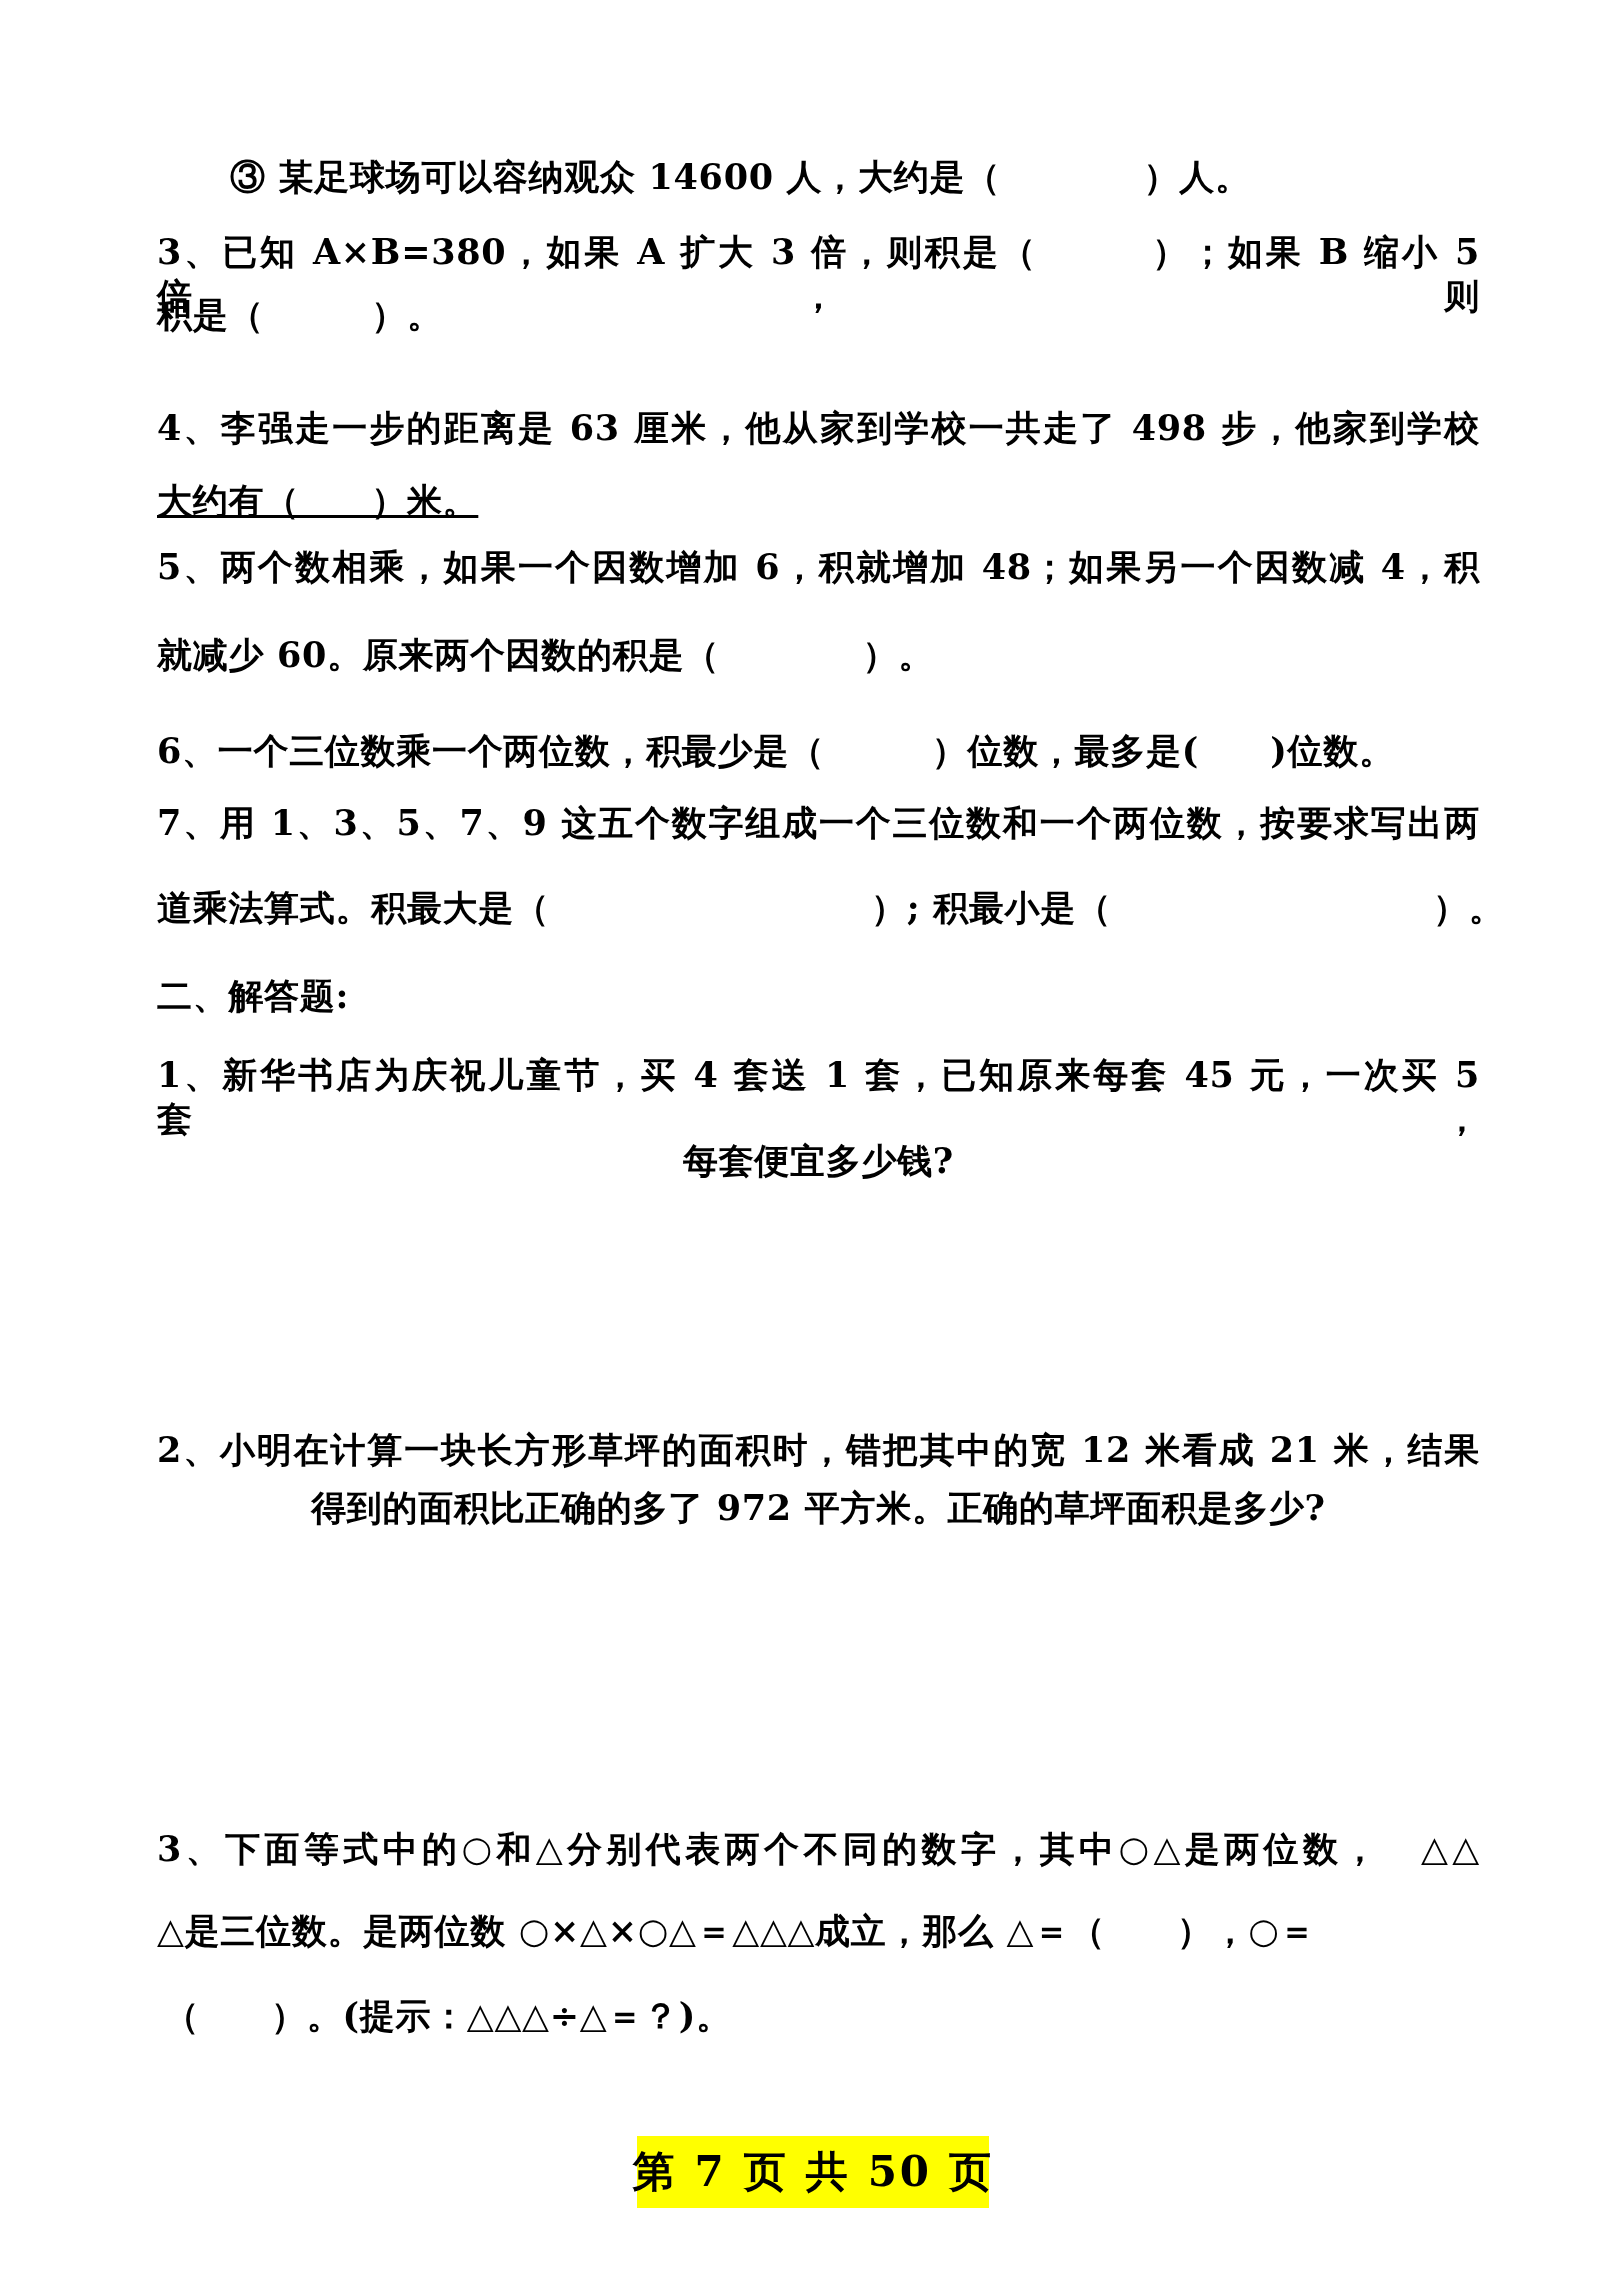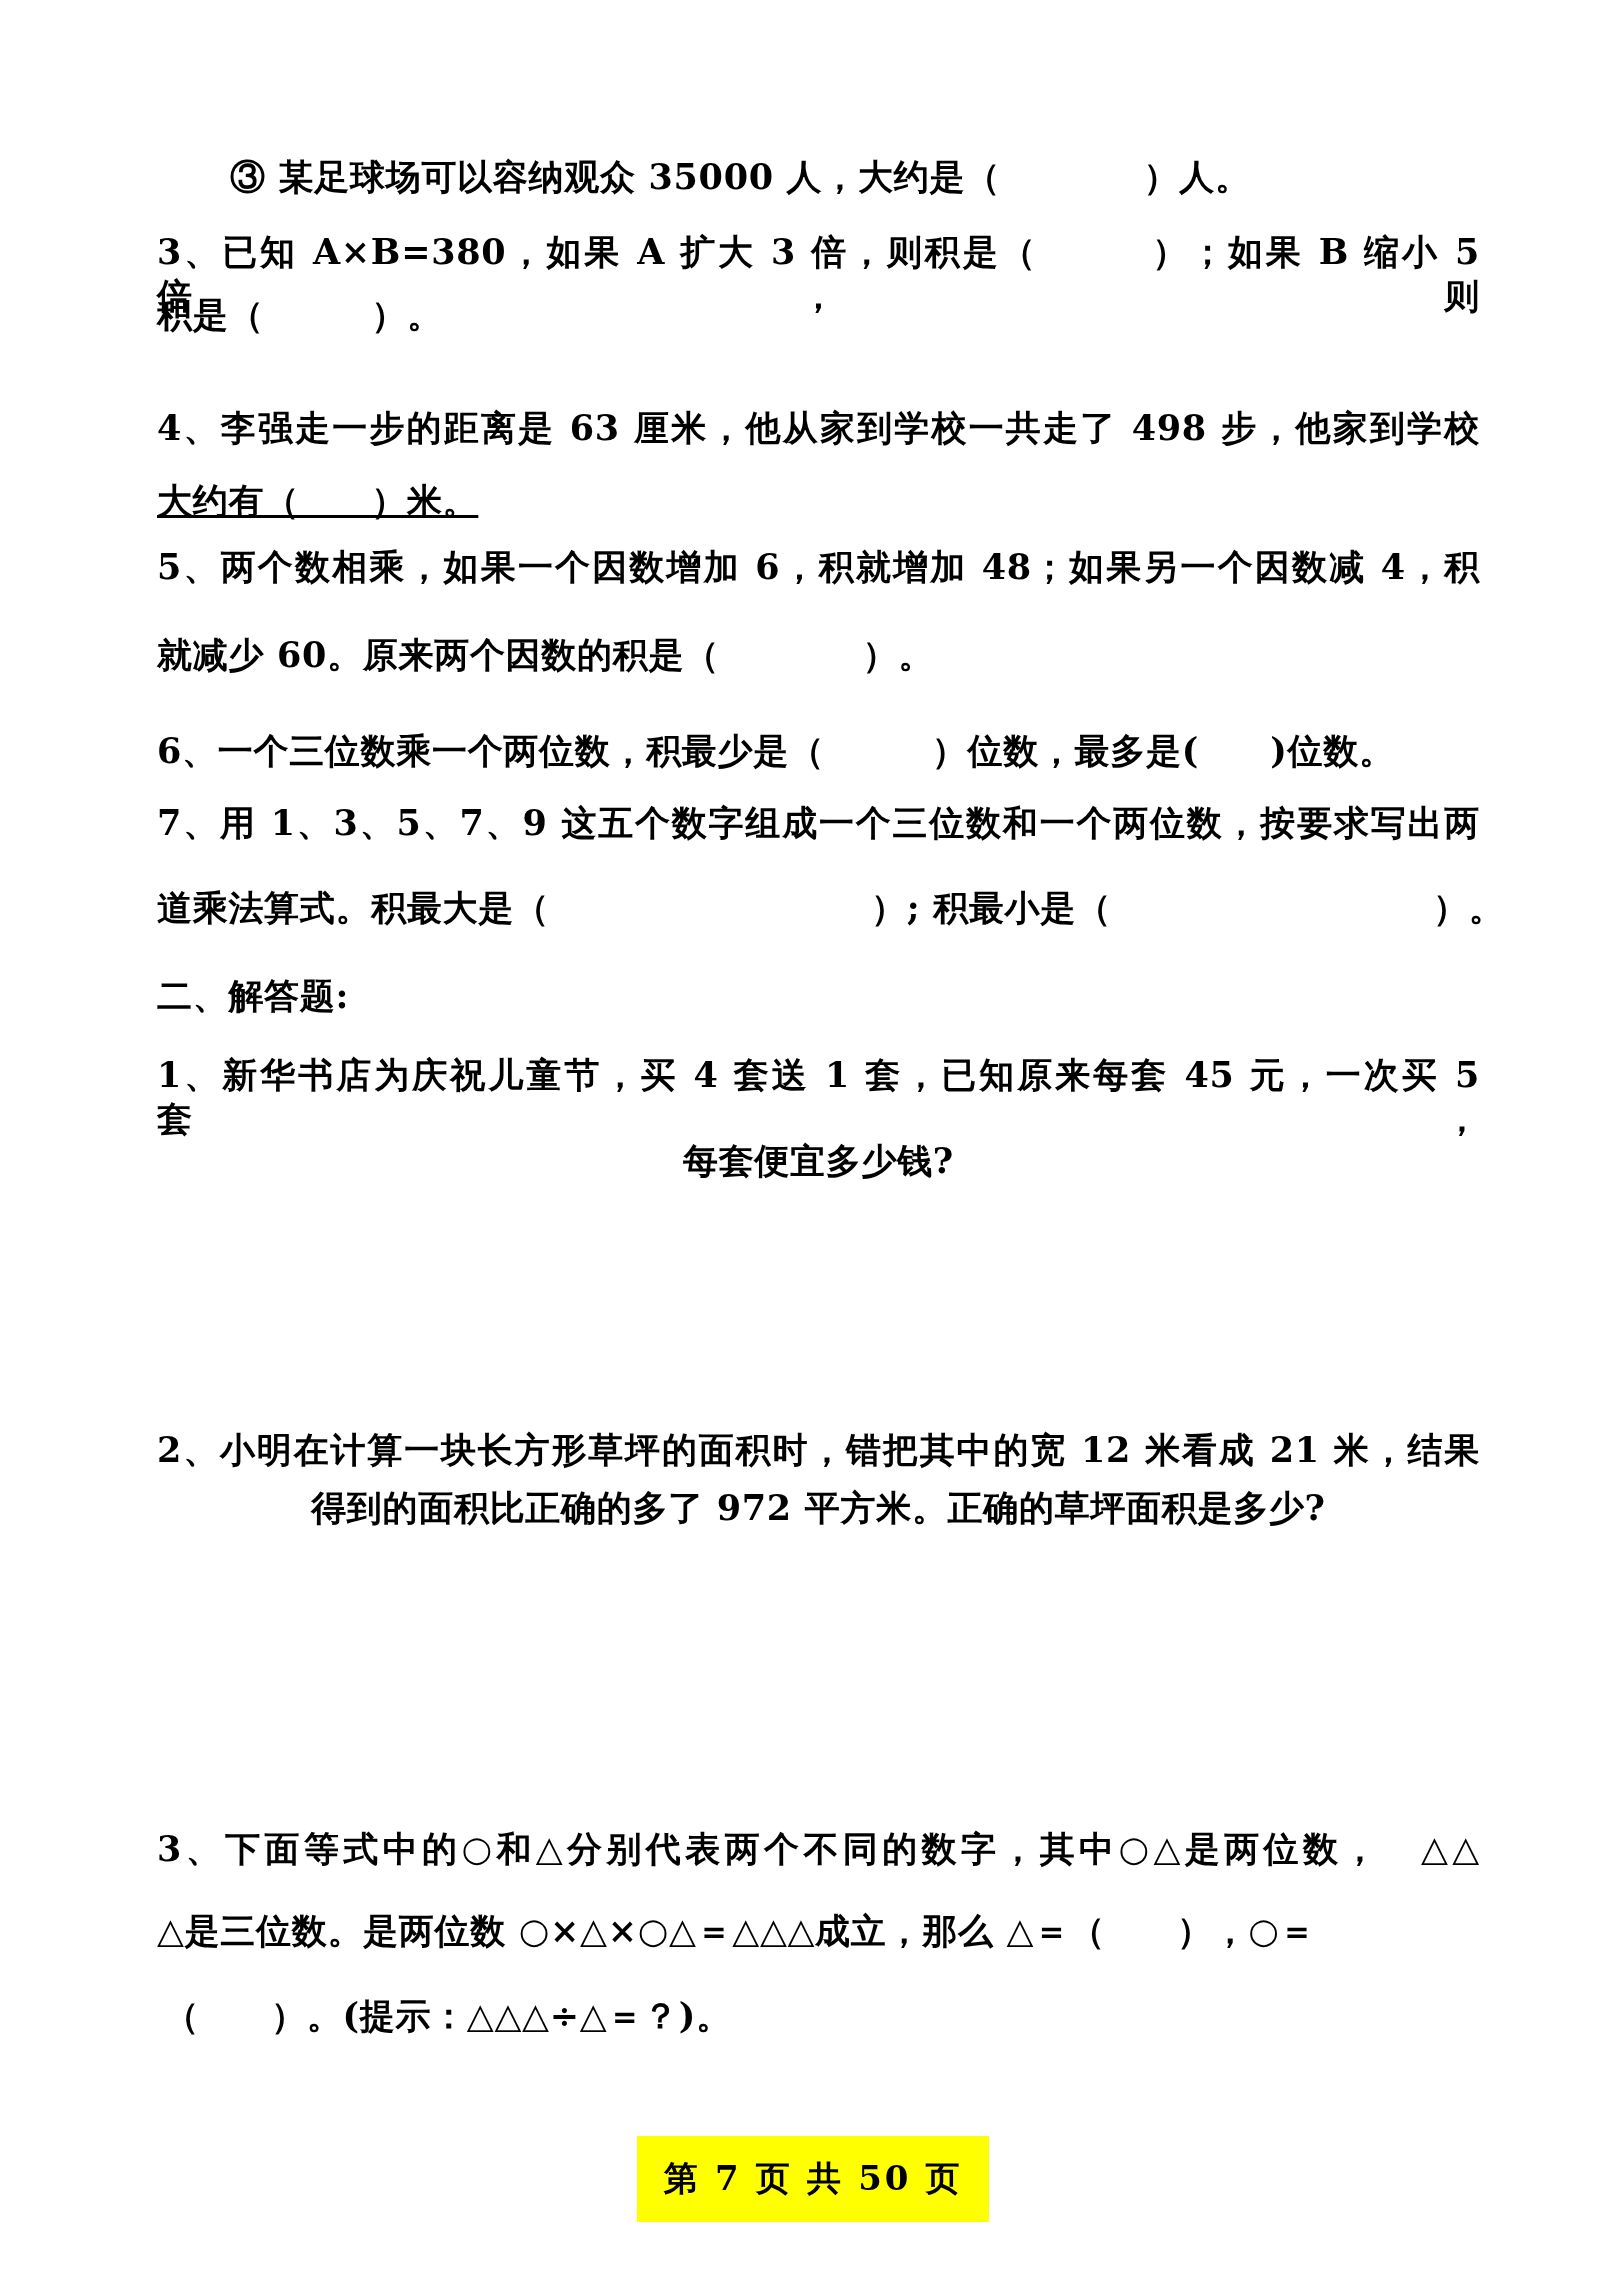--- a/index.html
+++ b/index.html
@@ -1,29 +1,29 @@
 <!DOCTYPE html>
 <html style="font-size:11px"><head>
 <meta charset="utf-8">
 <style>
   html, body { margin: 0; padding: 0; background: #ffffff; }
   body { width: 1623px; height: 2295px; position: relative; overflow: hidden;
          font-family: "DejaVu Serif", "Liberation Serif", serif; color: #000; }
   .line { position: absolute; left: 157px; width: 1323px; font-size: 35px; line-height: 44px;
           white-space: pre; font-weight: 700; letter-spacing: 0.7px; }
   .just { text-align: justify; text-align-last: justify; white-space: normal; }
-  .footer { position: absolute; left: 637px; top: 2136px; width: 352px; height: 86px;
+  .footer { position: absolute; left: 637px; top: 2136px; width: 352px; height: 72px;
             background: #ffff00; display: flex; align-items: center; justify-content: center;
-            font-size: 34px; font-weight: 700; letter-spacing: 2.7px; white-space: pre; }
+            font-size: 42px; font-weight: 700; letter-spacing: 2.7px; white-space: pre; }
 </style>
 </head>
 <body>
 
 <div>
-  <div class="line" style="top:155px;left:230px;">③ 某足球场可以容纳观众 35000 人，大约是（　　　　）人。</div>
+  <div class="line" style="top:155px;left:230px;">③ 某足球场可以容纳观众 14600 人，大约是（　　　　）人。</div>
 
   <div class="line just" style="top:230px;">3、已知 A×B=380，如果 A 扩大 3 倍，则积是（　　　）；如果 B 缩小 5 倍，则</div>
   <div class="line" style="top:293px;">积是（　　　）。</div>
 
   <div class="line just" style="top:378px;margin-top:28px;">4、李强走一步的距离是 63 厘米，他从家到学校一共走了 498 步，他家到学校</div>
   <div class="line" style="top:479px;text-decoration:underline;">大约有（　　）米。</div>
 
   <div class="line just" style="top:545px;">5、两个数相乘，如果一个因数增加 6，积就增加 48；如果另一个因数减 4，积</div>
   <div class="line" style="top:633px;">就减少 60。原来两个因数的积是（　　　　）。</div>
 

